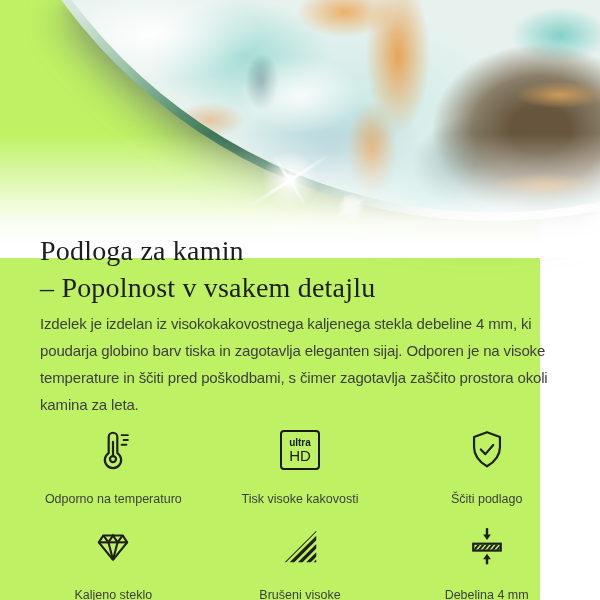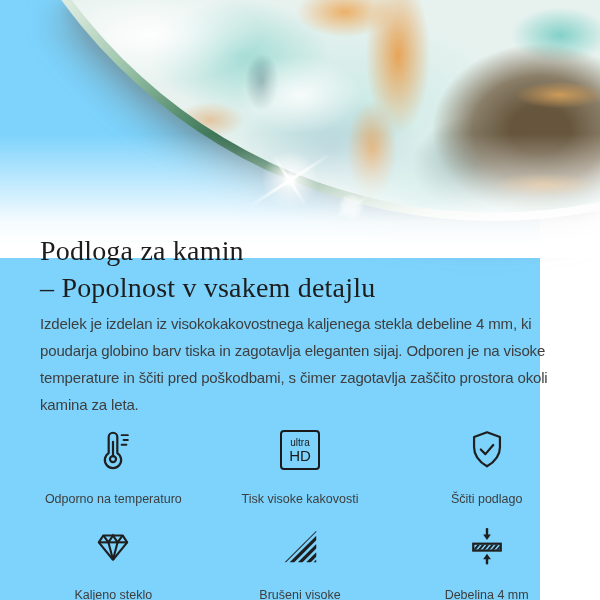--- a/index.html
+++ b/index.html
@@ -1,18 +1,18 @@
 <!DOCTYPE html>
 <html><head>
 <meta charset="utf-8">
 <style>
   * { margin:0; padding:0; box-sizing:border-box; }
   html,body { width:600px; height:600px; background:#ffffff; overflow:hidden;
               font-family:"Liberation Sans", sans-serif; }
-  .stage { position:relative; width:540px; height:600px; background:#7dd3fc; }
+  .stage { position:relative; width:540px; height:600px; background:#bef264; }
 
   
   .hero { position:absolute; top:0; left:0; width:600px; height:258px; }
   .glass-wrap { position:absolute; inset:0;
     filter: drop-shadow(-10px 14px 16px rgba(108,112,109,.42))
             drop-shadow(-3px 5px 6px rgba(108,112,109,.25)); }
   .glass-edge { position:absolute; inset:0;
     clip-path: circle(534px at 494px -313px);
     background: linear-gradient(128deg,
       #f0f6f1 2%, #cfe3d4 12%, #9cc4aa 22%, #5c9273 33%, #2d6547 44%,
@@ -63,21 +63,21 @@
   
   .features { margin:6px -20px 0; width:560px; display:grid;
               grid-template-columns:repeat(3,1fr); row-gap:14px; }
   .feature { display:flex; flex-direction:column; align-items:center; }
   .icon-box { height:52px; display:flex; align-items:center; justify-content:center; }
   .feature-label { margin-top:16px; font-size:12.5px; color:#3d3d3d; }
   svg.ic { stroke:#1f1f1f; fill:none; stroke-width:2.3; }
   .uhd-box { width:40px; height:40px; border:2.5px solid #1a1a1a; border-radius:4px;
              display:flex; flex-direction:column; align-items:center; justify-content:center;
              color:#1a1a1a; }
-  .uhd-top { font-size:10px; font-weight:400; line-height:10px; }
+  .uhd-top { font-size:10px; font-weight:700; line-height:10px; }
   .uhd-bottom { font-size:15px; font-weight:400; line-height:15px; }
 </style>
 </head>
 <body>
 
 <div class="stage">
 
   <div class="hero">
     <div class="glass-wrap">
       <div class="glass-edge"></div>

